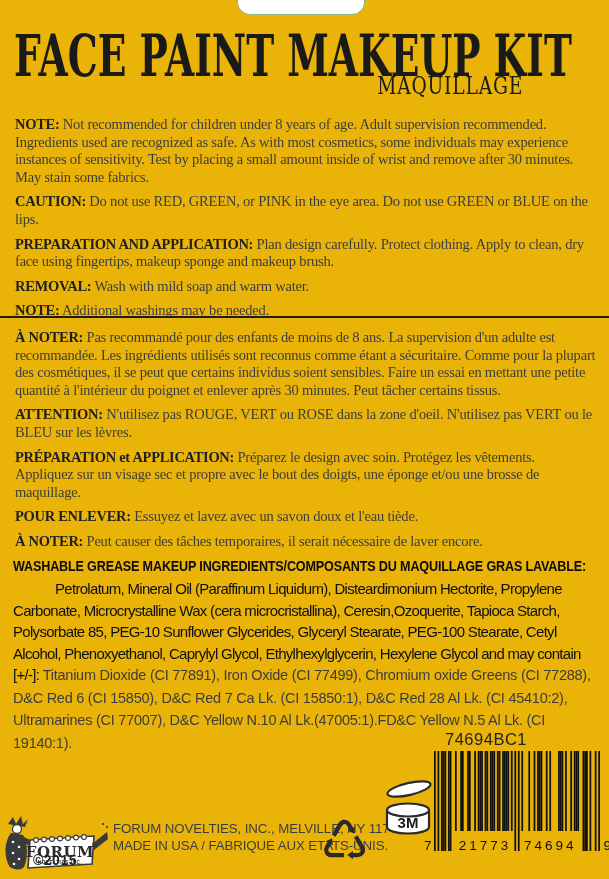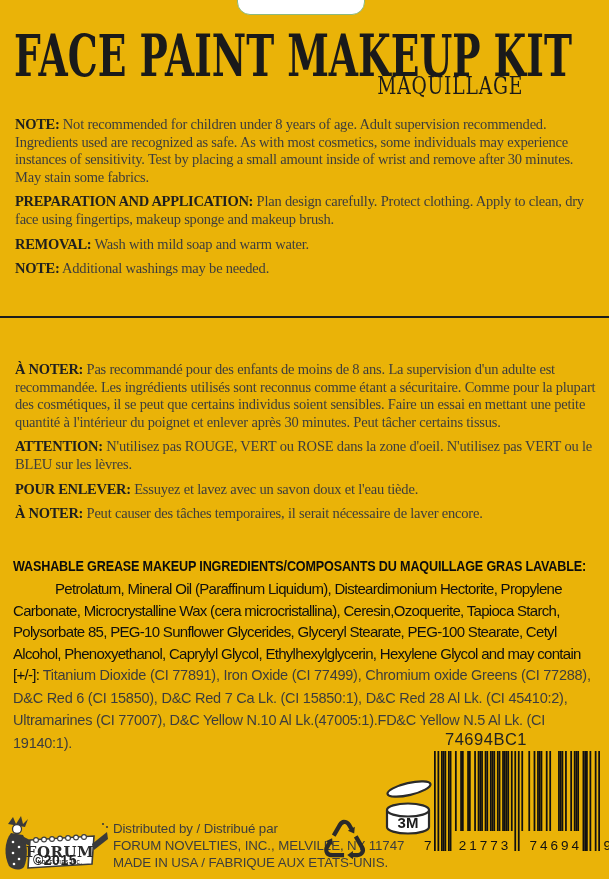--- a/index.html
+++ b/index.html
@@ -14,21 +14,21 @@
   .title{position:absolute;left:14px;top:22px;font-family:"DejaVu Serif",serif;
          font-weight:bold;font-size:57px;color:#1a1a1a;white-space:nowrap;
          letter-spacing:0px;transform:scale(0.66,1.0);transform-origin:left top;}
   .subtitle{position:absolute;right:86px;top:72px;font-family:"DejaVu Serif",serif;
             font-size:24px;color:#1a1a1a;letter-spacing:1px;white-space:nowrap;
             transform:scaleX(0.78);transform-origin:right top;}
 
   
   .sec{position:absolute;left:15px;right:13px;}
   .sec-en{top:116px;}
-  .sec-fr{top:329px;margin-top:32px;}
+  .sec-fr{top:329px;}
   .para{margin:0 0 7px 0;font-size:14.5px;line-height:17.6px;letter-spacing:-0.2px;color:#3d3d3d;font-family:Liberation Serif, serif;}
   .para b{color:#1f1f1f;letter-spacing:-0.3px;}
   .divider{position:absolute;left:0;right:0;top:316px;border-top:2.5px solid #1c1c1c;height:0;}
 
   
   .ingredients{position:absolute;left:13px;right:10px;top:557px;}
   .ing-head{font-weight:bold;font-size:15px;color:#0c0c0c;white-space:nowrap;
             transform:scaleX(0.84);transform-origin:left top;letter-spacing:-0.2px;margin:0 0 4px 0;}
   .ing-body{font-size:15px;line-height:21.5px;margin:0;}
   .ing-main{color:#0f0f0f;letter-spacing:-0.7px;margin-left:42px;}
@@ -36,21 +36,21 @@
 
   
   .barcode-block{position:absolute;left:432px;top:730px;width:170px;}
   .sku{font-size:16.5px;color:#222;margin:0 0 2px 13px;letter-spacing:0.5px;}
   .upc-wrap{position:relative;width:166px;height:100px;margin-left:2px;}
   .upc-wrap svg{position:absolute;left:0;top:0;}
   .upc-digit{position:absolute;bottom:-2px;font-size:13.5px;color:#111;letter-spacing:1px;}
   .upc-prefix{left:-10px;}
   .upc-suffix{right:-12px;}
   .upc-g1{left:22px;width:58px;text-align:center;letter-spacing:3px;}
-  .upc-g2{left:90px;width:58px;text-align:right;letter-spacing:3px;}
+  .upc-g2{left:90px;width:58px;text-align:left;letter-spacing:3px;}
 
   
   .made-lines{position:absolute;left:8px;top:773px;font-size:14.6px;line-height:19.5px;color:#3d3d3d;letter-spacing:-0.2px;}
   .logo-block{position:absolute;left:0px;top:814px;width:112px;height:62px;}
   .copyright{position:absolute;left:33px;top:38px;font-size:14px;font-weight:bold;color:#222;letter-spacing:0.5px;}
   .dist-block{position:absolute;left:113px;top:821px;font-size:13.3px;line-height:16.8px;color:#3d3d3d;letter-spacing:-0.1px;}
   .recycle{position:absolute;left:320px;top:814px;font-family:"DejaVu Sans",sans-serif;
            font-size:55px;line-height:55px;color:#2a2a2a;}
   .pao{position:absolute;left:381px;top:780px;text-decoration:underline;}
 </style>
@@ -59,30 +59,32 @@
 
 <div class="page">
 
   <div class="hang-tab"></div>
 
   <div class="title">FACE PAINT MAKEUP KIT</div>
   <div class="subtitle">MAQUILLAGE</div>
 
   <div class="sec sec-en">
     <p class="para"><b>NOTE:</b><span> Not recommended for children under 8 years of age. Adult supervision recommended. Ingredients used are recognized as safe. As with most cosmetics, some individuals may experience instances of sensitivity. Test by placing a small amount inside of wrist and remove after 30 minutes. May stain some fabrics.</span></p>
+    <p class="para"><b>CAUTION:</b><span> Do not use RED, GREEN, or PINK in the eye area. Do not use GREEN or BLUE on the lips.</span></p>
     <p class="para"><b>PREPARATION AND APPLICATION:</b><span> Plan design carefully. Protect clothing. Apply to clean, dry face using fingertips, makeup sponge and makeup brush.</span></p>
     <p class="para"><b>REMOVAL:</b><span> Wash with mild soap and warm water.</span></p>
     <p class="para"><b>NOTE:</b><span> Additional washings may be needed.</span></p>
   </div>
 
   <div class="divider"></div>
 
   <div class="sec sec-fr">
     <p class="para"><b>À NOTER:</b><span> Pas recommandé pour des enfants de moins de 8 ans. La supervision d'un adulte est recommandée. Les ingrédients utilisés sont reconnus comme étant a sécuritaire. Comme pour la plupart des cosmétiques, il se peut que certains individus soient sensibles. Faire un essai en mettant une petite quantité à l'intérieur du poignet et enlever après 30 minutes. Peut tâcher certains tissus.</span></p>
     <p class="para"><b>ATTENTION:</b><span> N'utilisez pas ROUGE, VERT ou ROSE dans la zone d'oeil. N'utilisez pas VERT ou le BLEU sur les lèvres.</span></p>
+    <p class="para"><b>PRÉPARATION et APPLICATION:</b><span> Préparez le design avec soin. Protégez les vêtements. Appliquez sur un visage sec et propre avec le bout des doigts, une éponge et/ou une brosse de maquillage.</span></p>
     <p class="para"><b>POUR ENLEVER:</b><span> Essuyez et lavez avec un savon doux et l'eau tiède.</span></p>
     <p class="para"><b>À NOTER:</b><span> Peut causer des tâches temporaires, il serait nécessaire de laver encore.</span></p>
   </div>
 
   <div class="ingredients">
     <p class="ing-head">WASHABLE GREASE MAKEUP INGREDIENTS/COMPOSANTS DU MAQUILLAGE GRAS LAVABLE:</p>
     <p class="ing-body"><span class="ing-main">Petrolatum, Mineral Oil (Paraffinum Liquidum), Disteardimonium Hectorite, Propylene Carbonate, Microcrystalline Wax (cera microcristallina), Ceresin,Ozoquerite, Tapioca Starch, Polysorbate 85, PEG-10 Sunflower Glycerides, Glyceryl Stearate, PEG-100 Stearate, Cetyl Alcohol, Phenoxyethanol, Caprylyl Glycol, Ethylhexylglycerin, Hexylene Glycol and may contain [+/-]: </span><span class="ing-colorants">Titanium Dioxide (CI 77891), Iron Oxide (CI 77499), Chromium oxide Greens (CI 77288), D&amp;C Red 6 (CI 15850), D&amp;C Red 7 Ca Lk. (CI 15850:1), D&amp;C Red 28 Al Lk. (CI 45410:2), Ultramarines (CI 77007), D&amp;C Yellow N.10 Al Lk.(47005:1).FD&amp;C Yellow N.5 Al Lk. (CI 19140:1).</span></p>
   </div>
 
   <div class="barcode-block">
@@ -177,21 +179,20 @@
       <text x="60" y="50" text-anchor="middle" font-family="Liberation Sans, sans-serif" font-weight="bold" font-size="4.6" letter-spacing="0.6" fill="#2c2c2c" id="logo-sub">NOVELTIES INC.</text>
 
       <path d="M92 30 L107 18 L108 25 L94 36 Z" fill="#3a3a3a"></path>
       <circle cx="103" cy="10" r="1.1" fill="#3a3a3a"></circle>
         <circle cx="107" cy="13" r="1.1" fill="#3a3a3a"></circle>
     </svg>
     <div class="copyright">©2015</div>
   </div>
 
   <div class="dist-block">
-    <div>Distributed by / Distribué par</div>
     <div>FORUM NOVELTIES, INC., MELVILLE, NY 11747</div>
     <div>MADE IN USA / FABRIQUE AUX ETATS-UNIS.</div>
   </div>
 
   <div class="recycle">♺</div>
 
   <div class="pao">
     <svg width="54" height="58" viewBox="0 0 54 58">
       <ellipse cx="28" cy="9" rx="22" ry="6" transform="rotate(-13 28 9)" fill="#ffffff" stroke="#2a2a2a" stroke-width="2.2"></ellipse>
       <path d="M6 30 L6 47 A21 6.5 0 0 0 48 47 L48 30" fill="#ffffff" stroke="#2a2a2a" stroke-width="2.2"></path>

